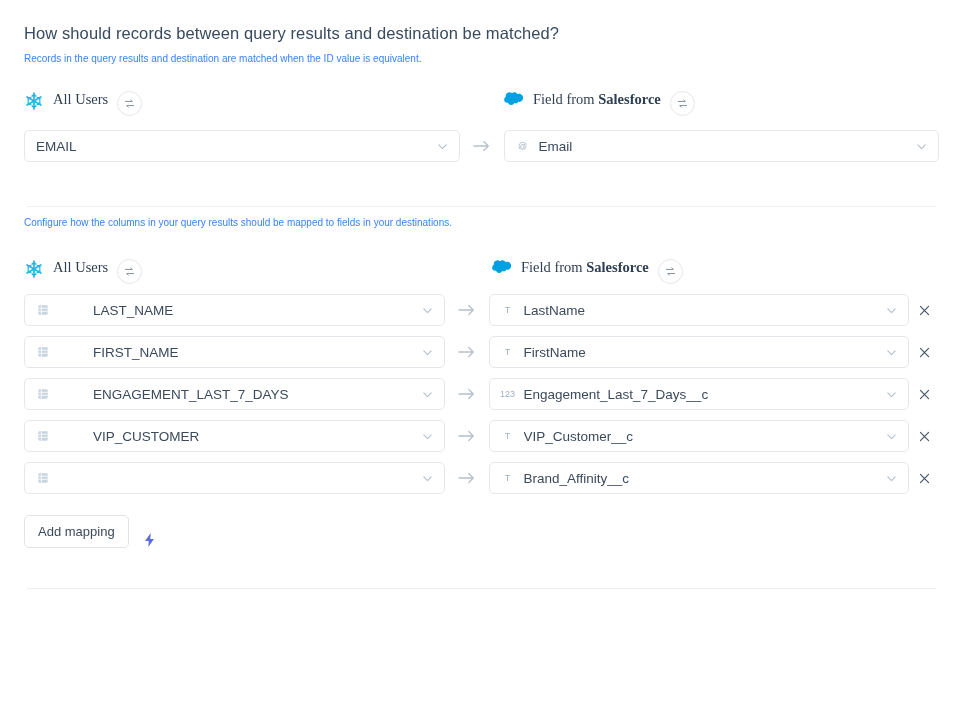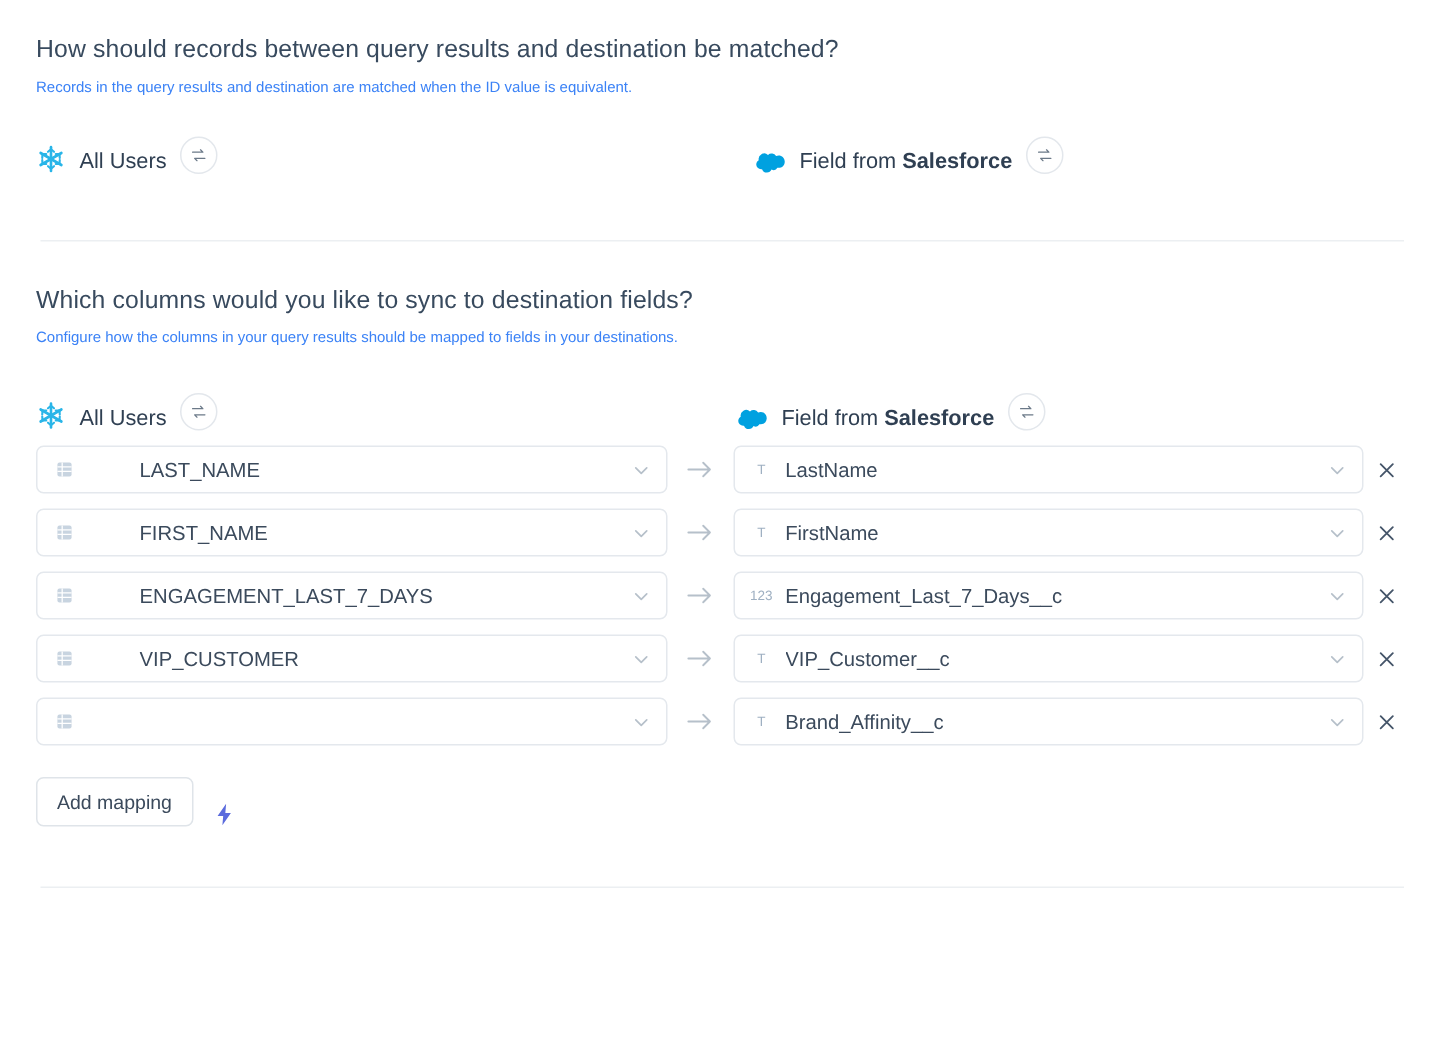--- a/index.html
+++ b/index.html
@@ -36,21 +36,21 @@
     font-weight: 400;
   }
 
   
   .hdr-row {
     display: flex;
     align-items: center;
     margin-top: 26px;
     height: 26px;
   }
-  .hdr-group { display: flex; align-items: flex-end; }
+  .hdr-group { display: flex; align-items: flex-start; font-family: Liberation Serif, serif; }
   .hdr-label {
     font-size: 14.5px;
     color: #2f3f52;
     margin-left: 9px;
     white-space: nowrap;
   }
   .hdr-label .strong { font-weight: 700; }
   .swap-btn {
     width: 25px; height: 25px;
     border-radius: 50%;
@@ -225,27 +225,50 @@
         <span class="swap-btn">
           <svg viewBox="0 0 16 16" width="11" height="11">
             <g stroke="#6b7988" stroke-width="1.2" fill="none" stroke-linecap="round" stroke-linejoin="round">
               <path d="M2 5h10l-2.3-2.3M14 11H4l2.3 2.3"></path>
             </g>
           </svg>
         </span>
       </div>
     </div>
 
+    <div class="map-row" style="margin-top:14px">
+      <div class="sel pk-left">
+        <span class="txt">EMAIL</span>
+        <span class="chev">
+          <svg viewBox="0 0 16 16" width="13" height="13">
+              <path d="M3.5 6l4.5 4.5L12.5 6" fill="none" stroke="#b6c0ca" stroke-width="1.4" stroke-linecap="round" stroke-linejoin="round"></path>
+            </svg>
+        </span>
+      </div>
+      <div class="arrow pk-arrow">
+        <svg viewBox="0 0 20 14" width="18" height="14">
+            <path d="M1 7h16M12 2l5 5-5 5" fill="none" stroke="#b6c0ca" stroke-width="1.4" stroke-linecap="round" stroke-linejoin="round"></path>
+          </svg>
+      </div>
+      <div class="sel pk-right">
+        <span class="type-ico">@</span>
+        <span class="txt">Email</span>
+        <span class="chev">
+          <svg viewBox="0 0 16 16" width="13" height="13">
+              <path d="M3.5 6l4.5 4.5L12.5 6" fill="none" stroke="#b6c0ca" stroke-width="1.4" stroke-linecap="round" stroke-linejoin="round"></path>
+            </svg>
+        </span>
+      </div>
+    </div>
   </div>
 
   <div style="height:44px"></div>
   <div class="divider"></div>
 
   <div class="section">
-    <p class="q-title" style="padding-top:30px">Which columns would you like to sync to destination fields?</p>
     <p class="q-sub">Configure how the columns in your query results should be mapped to fields in your destinations.</p>
 
     <div class="hdr-row mapping">
       <div class="hdr-group" style="width:424px">
         <span class="snow">
           <svg viewBox="0 0 24 24" width="20" height="20">
             <g stroke="#29b5e8" stroke-width="2.1" stroke-linecap="round">
               <line x1="12" y1="2.5" x2="12" y2="21.5"></line>
               <line x1="3.7" y1="7.2" x2="20.3" y2="16.8"></line>
               <line x1="3.7" y1="16.8" x2="20.3" y2="7.2"></line>

